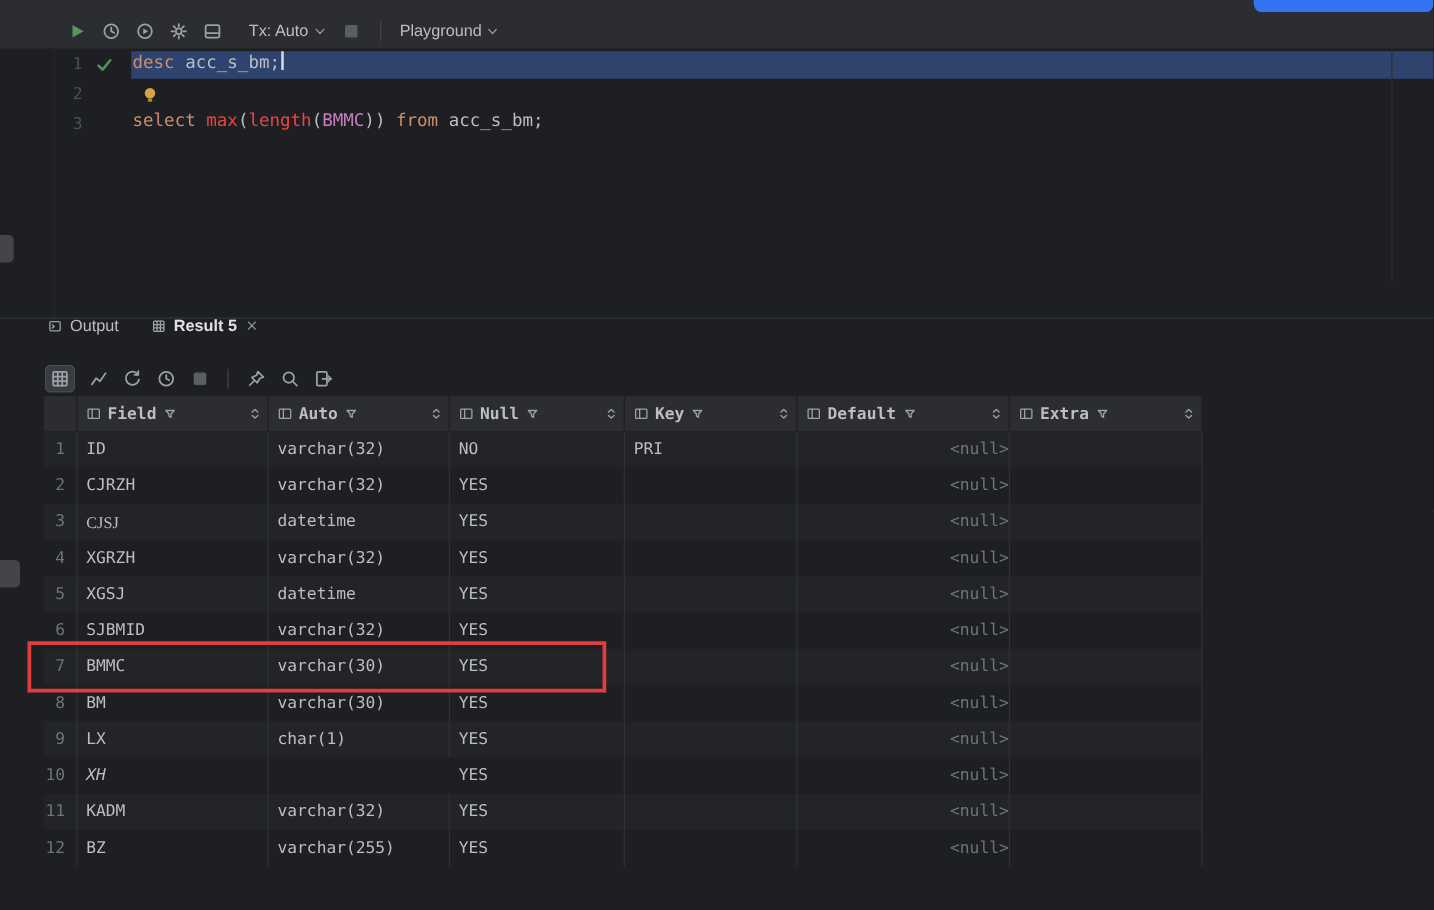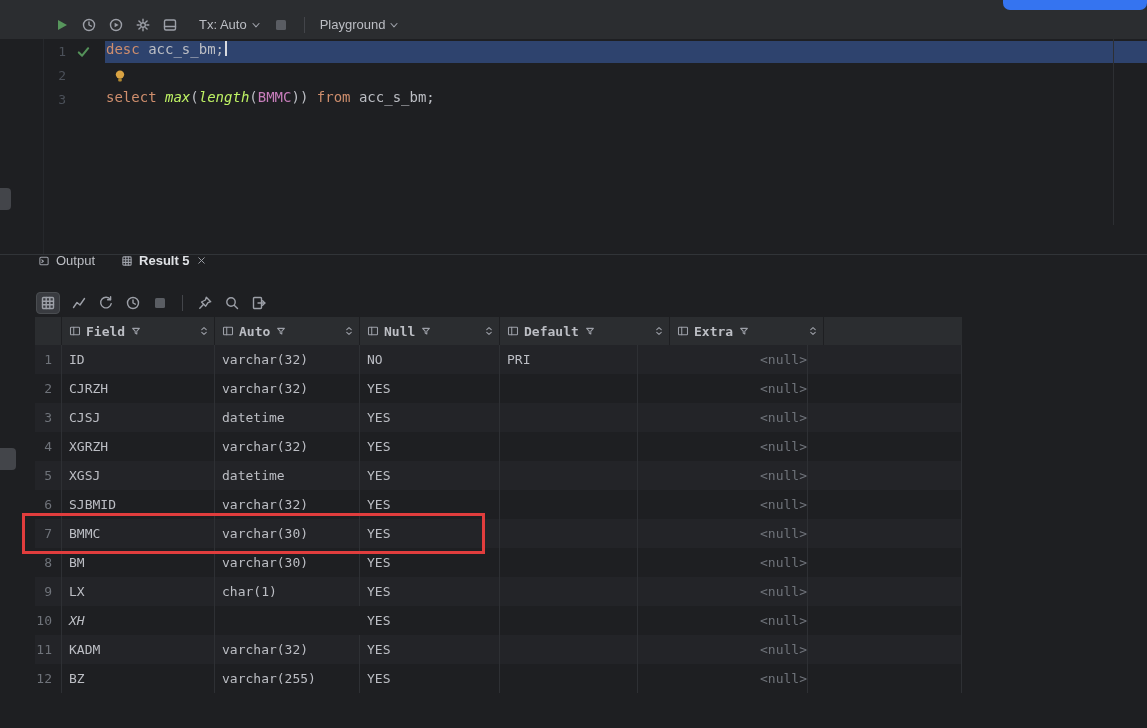--- a/index.html
+++ b/index.html
@@ -24,21 +24,21 @@
   .guide{position:absolute;left:1113px;top:0;width:1px;height:186px;background:#2d2f33;}
   .ed-line{position:absolute;left:0;width:100%;height:22px;}
   .sel{position:absolute;left:105px;right:0;top:0;height:22px;background:#2e436e;}
   .gnum{position:absolute;left:40px;width:26px;text-align:right;
         font:13px "DejaVu Sans Mono",monospace;color:#4b5059;line-height:22px;}
   .gcheck{position:absolute;left:76px;top:3px;width:15px;height:15px;}
   .bulb{position:absolute;left:112px;top:3px;width:16px;height:16px;}
   .ltext{position:absolute;left:106px;top:0;line-height:22px;white-space:pre;
          font:14px "DejaVu Sans Mono",monospace;color:#bcbec4;}
   .c-kw{color:#cf8e6d}
-  .c-fn{color:#bef264;font-style:italic}
+  .c-fn{color:#ef4444;}
   .c-col{color:#c77dbb}
   .caret{display:inline-block;width:2px;height:15px;background:#d8dadf;vertical-align:-2px;margin-left:1px;}
   
   .rail-btn{position:absolute;left:0;background:#43454a;border-radius:0 4px 4px 0;}
   .rb1{top:188px;width:11px;height:22px;}
   .rb2{top:448px;width:16px;height:22px;}
   
   .panel-sep{position:absolute;left:0;top:254px;width:100%;height:1px;background:#313438;}
   .tabs{position:absolute;left:0;top:245px;width:100%;height:31px;display:flex;align-items:center;
         gap:26px;padding-left:38px;box-sizing:border-box;}
@@ -295,20 +295,41 @@
             </svg>
           </span>
           <span class="spacer"></span>
           <span class="tbi" style="width: 12px; height: 12px;">
             <svg width="12" height="12" viewBox="0 0 16 16" fill="none" stroke="#9da0a8" stroke-width="1.4" stroke-linecap="round" stroke-linejoin="round">
               <polyline points="5,6.2 8,3.4 11,6.2"></polyline>
               <polyline points="5,9.8 8,12.6 11,9.8"></polyline>
             </svg>
           </span>
         </div>
+        <div class="th" style="width: 138px;">
+          <span class="tbi" style="width: 12px; height: 12px;">
+            <svg width="12" height="12" viewBox="0 0 16 16" fill="none" stroke="#9da0a8" stroke-width="1.4" stroke-linecap="round" stroke-linejoin="round">
+              <rect x="2" y="3" width="12" height="10" rx="1"></rect>
+              <line x1="6.3" y1="3" x2="6.3" y2="13"></line>
+            </svg>
+          </span>
+          <span>Key</span>
+          <span class="tbi" style="width: 12px; height: 12px;">
+            <svg width="12" height="12" viewBox="0 0 16 16" fill="none" stroke="#9da0a8" stroke-width="1.4" stroke-linecap="round" stroke-linejoin="round">
+              <path d="M3.5 4.5h9l-3.4 3.8v3.6l-2.2-1.2V8.3z"></path>
+            </svg>
+          </span>
+          <span class="spacer"></span>
+          <span class="tbi" style="width: 12px; height: 12px;">
+            <svg width="12" height="12" viewBox="0 0 16 16" fill="none" stroke="#9da0a8" stroke-width="1.4" stroke-linecap="round" stroke-linejoin="round">
+              <polyline points="5,6.2 8,3.4 11,6.2"></polyline>
+              <polyline points="5,9.8 8,12.6 11,9.8"></polyline>
+            </svg>
+          </span>
+        </div>
         <div class="th" style="width: 170px;">
           <span class="tbi" style="width: 12px; height: 12px;">
             <svg width="12" height="12" viewBox="0 0 16 16" fill="none" stroke="#9da0a8" stroke-width="1.4" stroke-linecap="round" stroke-linejoin="round">
               <rect x="2" y="3" width="12" height="10" rx="1"></rect>
               <line x1="6.3" y1="3" x2="6.3" y2="13"></line>
             </svg>
           </span>
           <span>Default</span>
           <span class="tbi" style="width: 12px; height: 12px;">
             <svg width="12" height="12" viewBox="0 0 16 16" fill="none" stroke="#9da0a8" stroke-width="1.4" stroke-linecap="round" stroke-linejoin="round">
@@ -359,21 +380,21 @@
           <div class="td num" style="width: 27px;">2</div>
           <div class="td" style="width: 153px;">CJRZH</div>
           <div class="td" style="width: 145px;">varchar(32)</div>
           <div class="td" style="width: 140px;">YES</div>
           <div class="td" style="width: 138px;"></div>
           <div class="td nullv" style="width: 170px;">&lt;null&gt;</div>
           <div class="td" style="width: 154px;"></div>
         </div>
         <div class="tr">
           <div class="td num" style="width: 27px;">3</div>
-          <div class="td" style="width: 153px;">CJSJ</div>
+          <div class="td" style="width: 153px; font-family: Liberation Serif, serif;">CJSJ</div>
           <div class="td" style="width: 145px;">datetime</div>
           <div class="td" style="width: 140px;">YES</div>
           <div class="td" style="width: 138px;"></div>
           <div class="td nullv" style="width: 170px;">&lt;null&gt;</div>
           <div class="td" style="width: 154px;"></div>
         </div>
         <div class="tr">
           <div class="td num" style="width: 27px;">4</div>
           <div class="td" style="width: 153px;">XGRZH</div>
           <div class="td" style="width: 145px;">varchar(32)</div>

